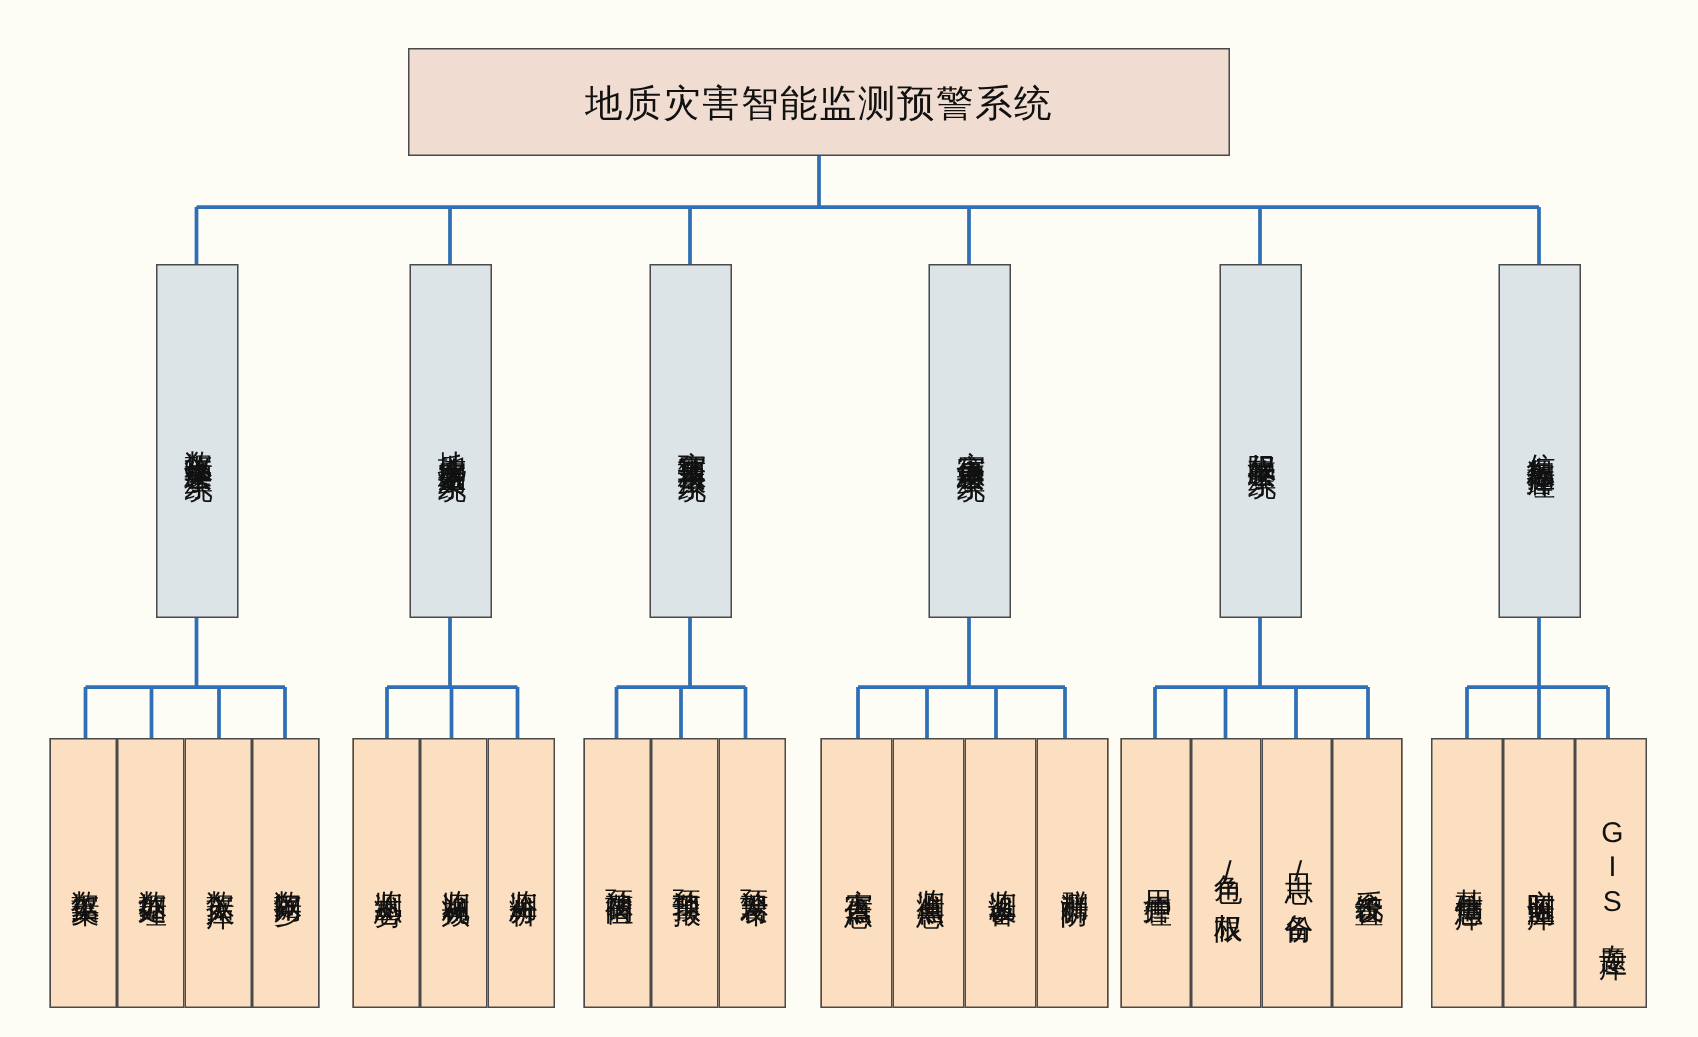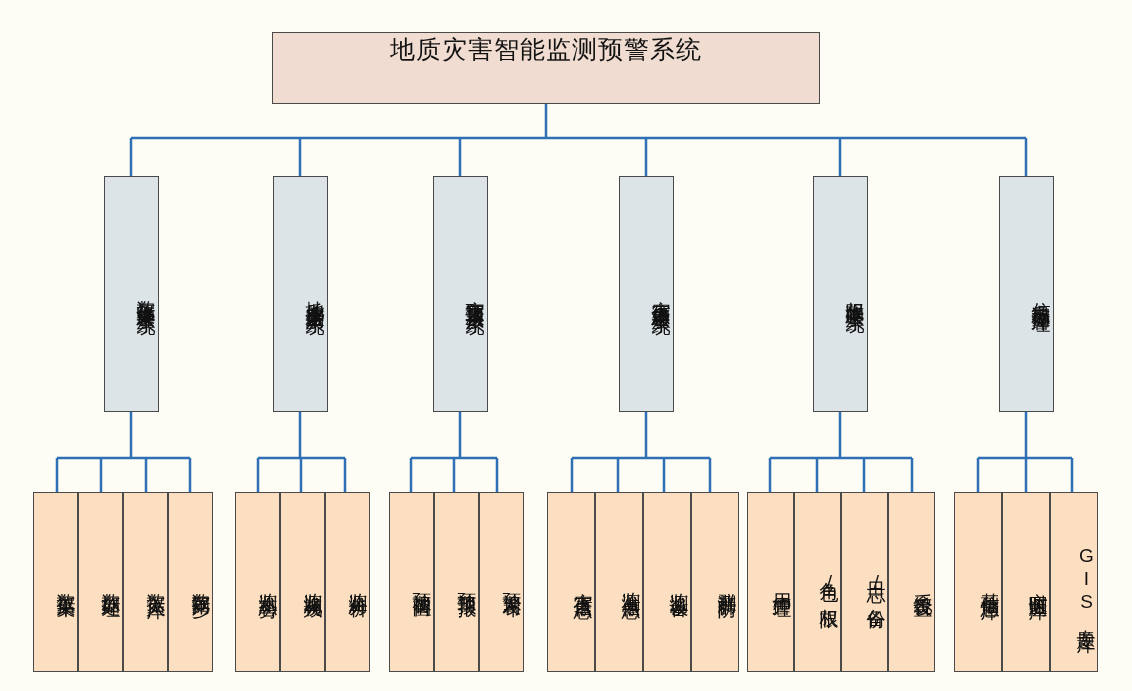--- a/index.html
+++ b/index.html
@@ -18,20 +18,21 @@
     position: absolute;
     left: 0; top: 0;
     width: 1132px;
     height: 691px;
   }
   .node {
     position: absolute;
     box-sizing: border-box;
     border: 1.5px solid #4a4a4a;
     display: flex;
+    align-items: center;
     justify-content: center;
     text-align: center;
     color: #111;
   }
   
   .root {
     background: #f0dcd0;
     font-size: 25px;
     letter-spacing: 1px;
   }

